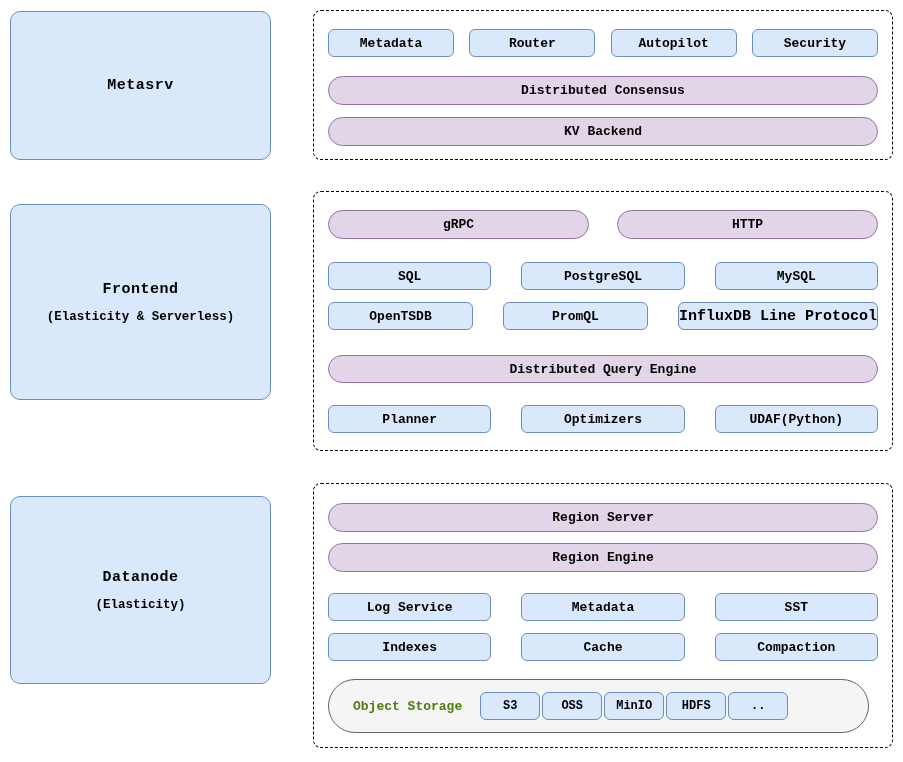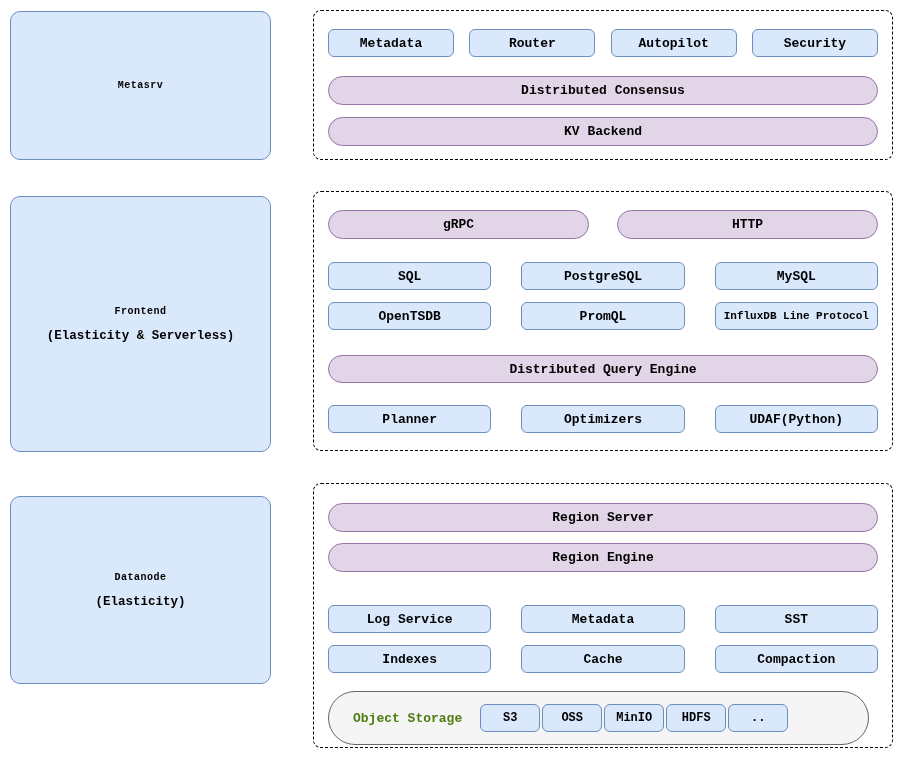--- a/index.html
+++ b/index.html
@@ -9,41 +9,41 @@
     font-weight:700;color:#000;
   }
   
   .side-box{
     position:absolute;left:10px;width:261px;box-sizing:border-box;
     background:var(--blue-fill,#dae8fc);border:1px solid var(--blue-border,#6c8ebf);
     border-radius:10px;display:flex;flex-direction:column;align-items:center;justify-content:center;
     text-align:center;
   }
   #side-metasrv{top:11px;height:149px}
-  #side-frontend{top:196px;height:256px}
+  #side-frontend{top:204px;height:196px}
   #side-datanode{top:496px;height:188px}
-  .side-title{font-size:10px;letter-spacing:.5px}
+  .side-title{font-size:15px;letter-spacing:.5px}
   .side-sub{font-size:12.5px;margin-top:12px}
 
   
   .panel{
     position:absolute;left:313px;width:580px;box-sizing:border-box;
     border:1px dashed #000;border-radius:8px;background:#fff;padding:0 14px;font-family:Liberation Mono, monospace;
   }
   #panel-metasrv{top:10px;height:150px}
   #panel-frontend{top:191px;height:260px}
   #panel-datanode{top:483px;height:265px}
 
   
   .chip{
     background:var(--blue-fill,#dae8fc);border:1px solid var(--blue-border,#6c8ebf);
     border-radius:6px;height:28px;box-sizing:border-box;
     display:flex;align-items:center;justify-content:center;font-size:13px;white-space:nowrap;
   }
-  .chip.small{font-size:11px}
+  .chip.small{font-size:15px}
   .pill{
     background:var(--purple-fill,#e1d5e7);border:1px solid var(--purple-border,#9673a6);
     border-radius:15px;height:29px;box-sizing:border-box;
     display:flex;align-items:center;justify-content:center;font-size:13px;white-space:nowrap;
   }
   .row4{display:flex;justify-content:space-between}
   .row4 .chip{width:126px}
   .row2{display:flex;gap:28px}
   .row2 .pill{flex:1}
   .row3{display:flex;gap:30px}
@@ -58,21 +58,21 @@
   
   #panel-frontend .row2{margin-top:18px}
   #panel-frontend .api1{margin-top:23px}
   #panel-frontend .api2{margin-top:12px}
   #panel-frontend .engine{margin-top:25px;height:28px}
   #panel-frontend .erow{margin-top:22px}
 
   
   #panel-datanode .pill.p1{margin-top:19px}
   #panel-datanode .pill.p2{margin-top:11px}
-  #panel-datanode .drow1{margin-top:33px}
+  #panel-datanode .drow1{margin-top:21px}
   #panel-datanode .drow2{margin-top:12px}
 
   
   .os{
     margin-top:18px;width:541px;height:54px;box-sizing:border-box;
     background:var(--gray-fill,#f5f5f5);border:1px solid var(--gray-border,#666666);
     border-radius:27px;display:flex;align-items:center;padding:0 24px;
   }
   .os-label{font-size:13px;color:#4d7c0f;margin-right:18px;white-space:nowrap}
   .os-chips{display:flex;gap:2px}

